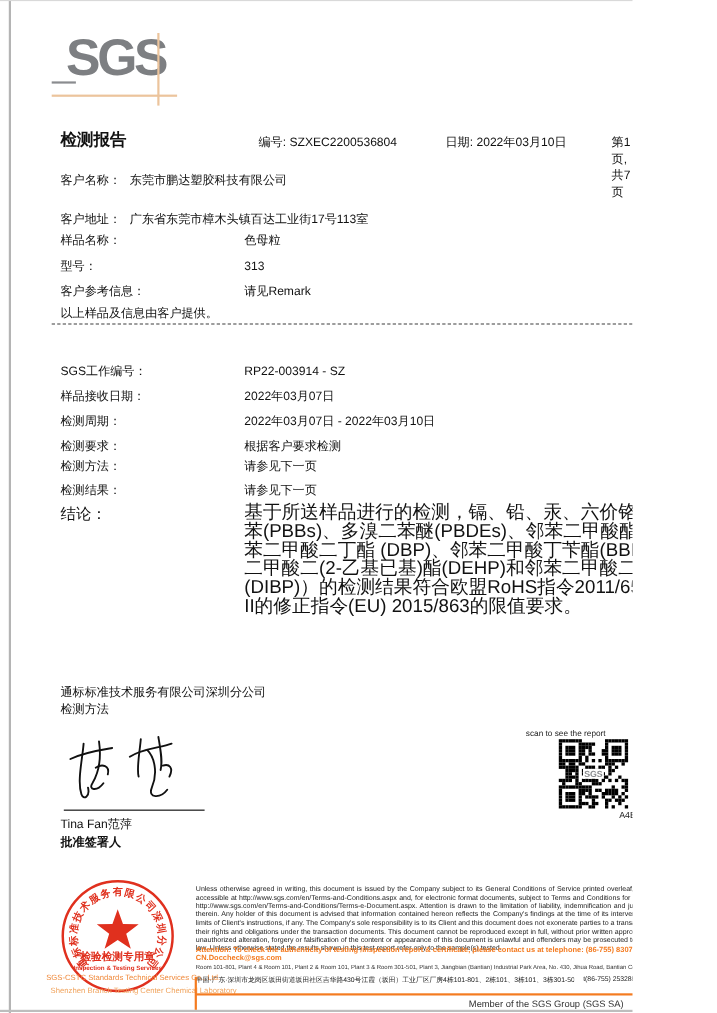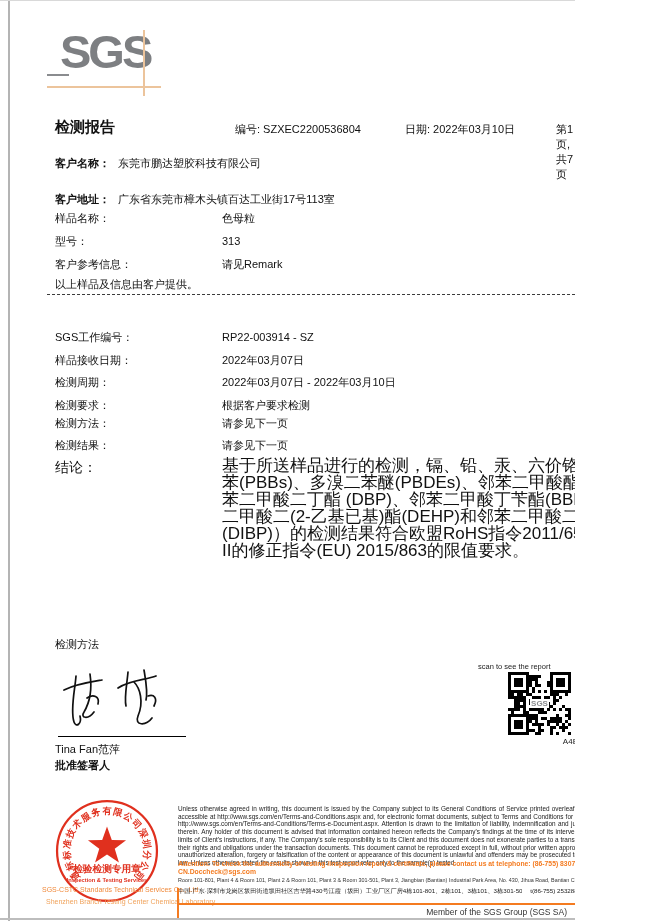--- a/index.html
+++ b/index.html
@@ -21,21 +21,21 @@
   
   .report-title { position:absolute; left:55px; top:118px; font-size:15px; font-weight:bold; color:#111; }
   .hmeta { position:absolute; top:122px; font-size:11px; color:#111; }
   .hm-no   { left:235px; }
   .hm-date { left:405px; }
   .hm-page { left:556px; }
 
   
   .row { position:absolute; left:55px; font-size:11px; color:#111; white-space:nowrap; }
   .row .lbl { display:inline-block; }
-  .row-narrow .lbl { width:63px;font-weight:bold; }
+  .row-narrow .lbl { width:63px; }
   .row-wide .lbl { width:167px; }
   .dashed-sep { position:absolute; left:47px; top:294px; width:598px; border-top:1px dashed #3c3c3c; }
 
   .conclusion-lbl { position:absolute; left:55px; top:459px; font-size:14px; color:#111; }
   .conclusion-txt { position:absolute; left:222px; top:457px; width:425px; font-size:17px; line-height:17px; color:#111; }
 
   
   .sig-company { position:absolute; left:55px; top:622px; font-size:11px; color:#111; }
   .sig-auth    { position:absolute; left:55px; top:637px; font-size:11px; color:#111; }
   .sig-svg     { position:absolute; left:60px; top:668px; }
@@ -121,20 +121,21 @@
   </div>
   <div class="row row-wide" style="top:416px">
     <span class="lbl">检测方法：</span><span>请参见下一页</span>
   </div>
   <div class="row row-wide" style="top:438px">
     <span class="lbl">检测结果：</span><span>请参见下一页</span>
   </div>
   <div class="conclusion-lbl">结论：</div>
   <div class="conclusion-txt">基于所送样品进行的检测，镉、铅、汞、六价铬、多溴联苯(PBBs)、多溴二苯醚(PBDEs)、邻苯二甲酸酯（如邻苯二甲酸二丁酯 (DBP)、邻苯二甲酸丁苄酯(BBP)、邻苯二甲酸二(2-乙基已基)酯(DEHP)和邻苯二甲酸二异丁酯(DIBP)）的检测结果符合欧盟RoHS指令2011/65/EU附录II的修正指令(EU) 2015/863的限值要求。</div>
 
+  <div class="sig-company">通标标准技术服务有限公司深圳分公司</div>
   <div class="sig-auth">检测方法</div>
   <svg class="sig-svg" width="130" height="66" viewBox="0 0 130 66">
     <g stroke="#111" stroke-width="1.7" fill="none" stroke-linecap="round" stroke-linejoin="round">
       <path d="M4,22 C16,16 30,14 42,12"></path>
       <path d="M16,8 C15,22 10,42 14,54 C16,60 22,56 20,48"></path>
       <path d="M30,6 C32,20 30,34 24,44 C20,50 28,52 34,44"></path>
       <path d="M27,30 C33,26 40,28 38,36"></path>
       <path d="M58,20 C70,12 86,12 96,8"></path>
       <path d="M68,4 C67,16 64,30 66,38"></path>
       <path d="M84,2 C86,14 88,24 86,32"></path>

